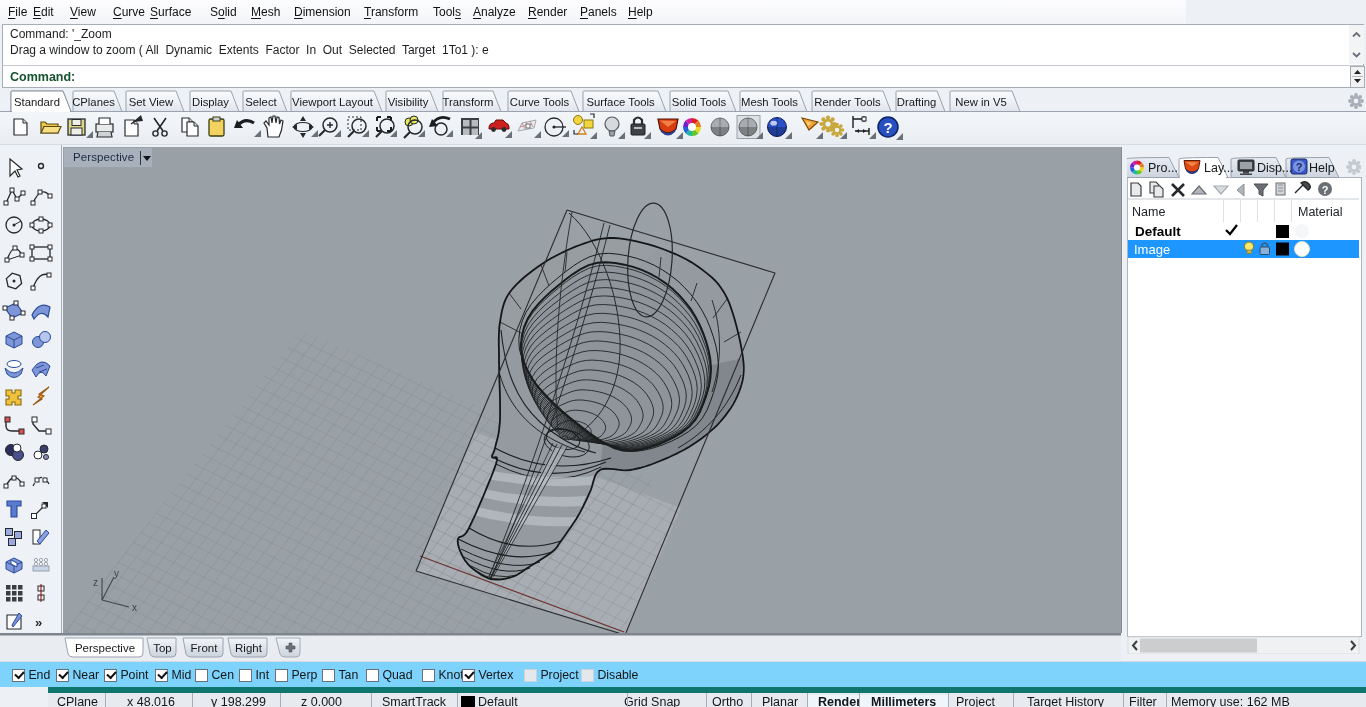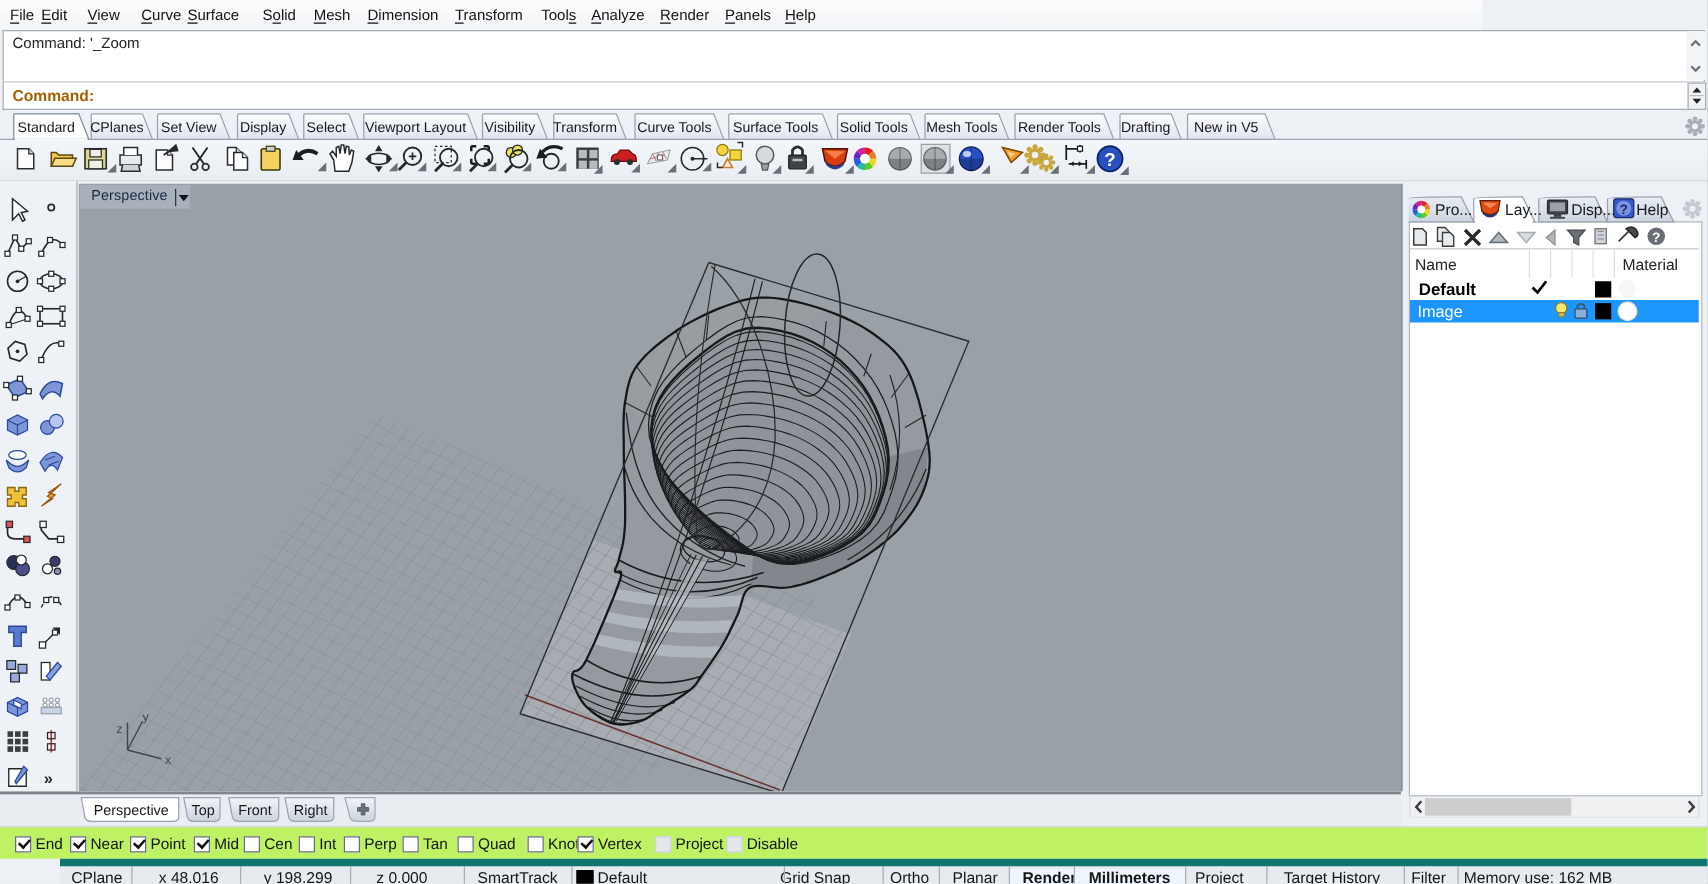--- a/index.html
+++ b/index.html
@@ -7,39 +7,39 @@
 .abs { position:absolute; }
 #page { position:relative; width:1366px; height:707px; }
 
 #menubar { left:0; top:0; width:1186px; height:24px; background:linear-gradient(#fdfdfe,#f2f4f7); }
 #menubar span { position:absolute; top:5px; font-size:12px; color:#101214; }
 #menubar u { text-decoration:underline; text-underline-offset:2px; }
 
 #cmdhist { left:2px; top:24px; width:1362px; height:41px; background:#fff; border:1px solid #a7adb5; border-bottom:none; }
 #cmdhist div { position:absolute; left:7px; font-size:12px; color:#1c1e20; white-space:pre; }
 #cmdprompt { left:2px; top:65px; width:1362px; height:23px; background:#fff; border:1px solid #a7adb5; border-top:1px solid #c4c9cf; }
-#cmdprompt b { position:absolute; left:7px; top:4px; font-size:12.5px; color:#a16207; }
+#cmdprompt b { position:absolute; left:7px; top:4px; font-size:12.5px; color:#14532d; }
 #cmdsb { left:1349px; top:25px; width:15px; height:39px; background:#f3f4f6; }
 
 #tabrow { left:0; top:90px; width:1366px; height:22px; }
 
 #toolbar { left:0; top:112px; width:1366px; height:33px; background:linear-gradient(#f3f6f9,#e9edf2); border-bottom:1px solid #d6dce3; }
 
 #sidebar { left:0; top:145px; width:62px; height:488px; background:#eef1f5; border-right:1px solid #a9afb7; }
 
 #viewport { left:63px; top:147px; width:1059px; height:486px; background:#99a0a6; overflow:hidden; border-right:1px solid #848b93; }
 #vplabel { left:1px; top:1px; width:88px; height:19px; background:#a7b0bb; font-size:11.5px; color:#1c2a44; }
 #vplabel span { position:absolute; left:9px; top:3px; letter-spacing:0.1px; }
 
 #rpanel { left:1127px; top:147px; width:236px; height:507px; }
 #rpanelbg { left:1127px; top:177px; width:235px; height:460px; background:#fff; border:1px solid #b0b6be; }
 
 #vtabs { left:0px; top:633px; width:1121px; height:28px; background:#e9edf2; }
 
-#osnap { left:0; top:661px; width:1366px; height:26px; background:#bef264; border-top:1px solid #d6dbe1; }
+#osnap { left:0; top:661px; width:1366px; height:26px; background:#7dd3fc; border-top:1px solid #d6dbe1; }
 .osn { position:absolute; top:6px; display:flex; align-items:center; font-size:12.3px; color:#14161a; }
 .cb { width:13px; height:13px; background:#fff; border:1px solid #6a6f77; display:inline-block; position:relative; }
 .cb.ck:before { content:""; position:absolute; left:2px; top:1px; width:7px; height:4px; border-left:2px solid #111; border-bottom:2px solid #111; transform:rotate(-48deg); }
 .cb.flat { background:#e4e8ec; border:1px solid #cdd2d8; }
 
 #statusbar { left:0; top:687px; width:1366px; height:20px; background:#e7ebf0; border-top:6px solid #0f766e; font-size:12.5px; color:#14161a;margin-left:48px; }
 .sbc { position:absolute; top:2px; }
 .sbsep { position:absolute; top:0; width:1px; height:20px; background:#a8aeb6; }
 </style>
 </head>
@@ -58,20 +58,21 @@
     <span style="left:364px"><u>T</u>ransform</span>
     <span style="left:433px">Tool<u>s</u></span>
     <span style="left:473px"><u>A</u>nalyze</span>
     <span style="left:528px"><u>R</u>ender</span>
     <span style="left:580px"><u>P</u>anels</span>
     <span style="left:628px"><u>H</u>elp</span>
   </div>
 
   <div class="abs" id="cmdhist">
     <div style="top:2px">Command: '_Zoom</div>
+    <div style="top:18px">Drag a window to zoom ( All  Dynamic  Extents  Factor  In  Out  Selected  Target  1To1 ): e</div>
   </div>
   <div class="abs" id="cmdsb">
     <svg width="15" height="39">
         <path d="M4 11.5 L7.5 8 L11 11.5" fill="none" stroke="#6a7077" stroke-width="1.8"></path>
         <path d="M4 28 L7.5 31.5 L11 28" fill="none" stroke="#6a7077" stroke-width="1.8"></path>
       </svg>
   </div>
   <div class="abs" id="cmdprompt">
       <b>Command:</b>
     </div>

